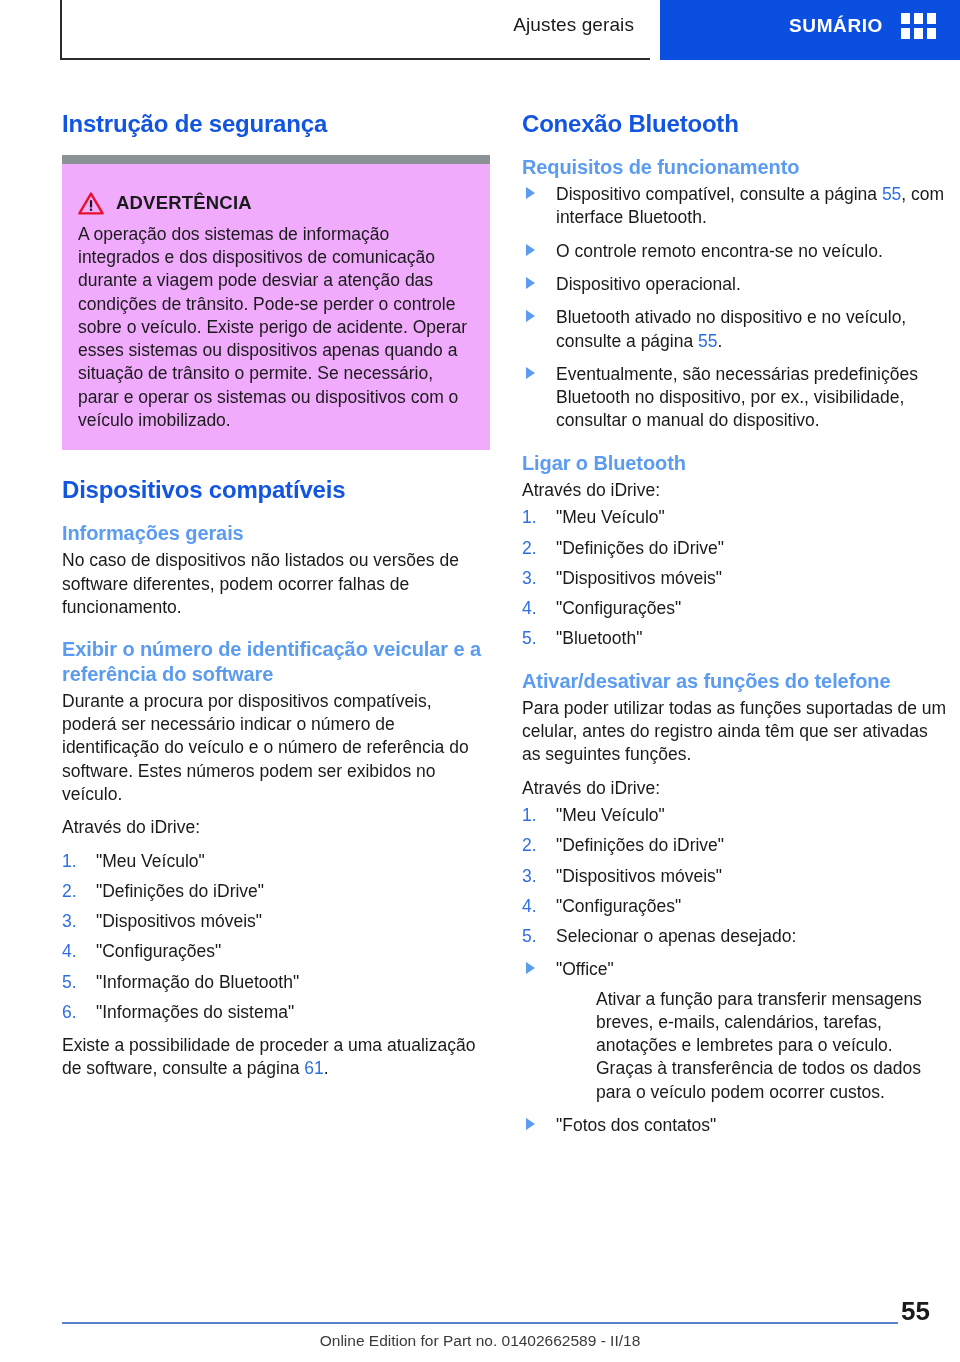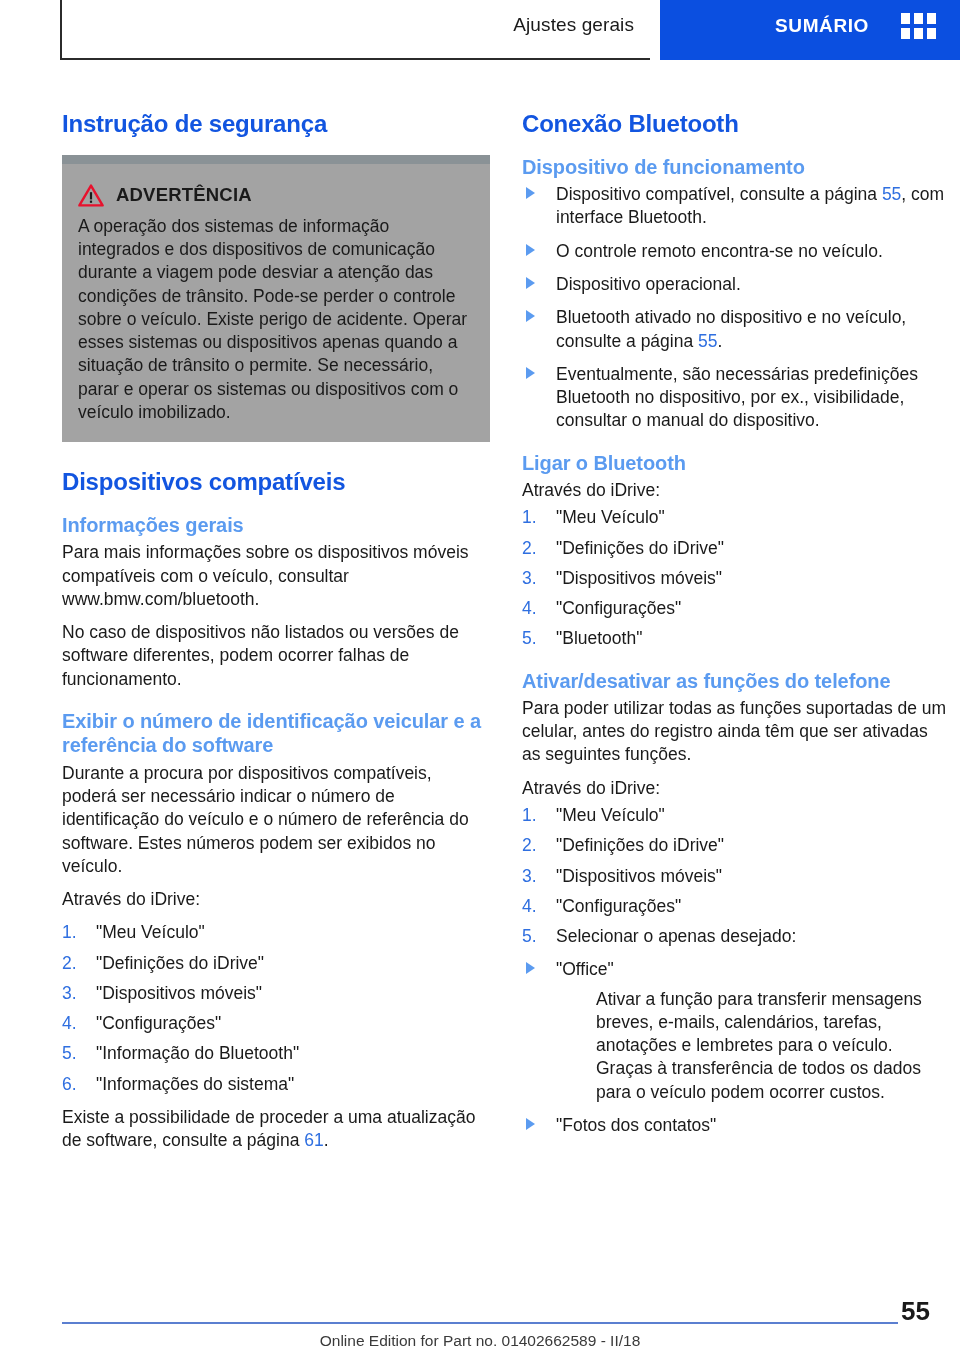--- a/index.html
+++ b/index.html
@@ -26,21 +26,21 @@
     font-size:19px; color:#1a1a1a; padding-right:16px; letter-spacing:0.1px;
   }
   .sumario-btn {
     position:absolute; left:660px; top:-8px; width:300px; height:68px;
     background:#0b4fe0;
     display:flex; align-items:center; justify-content:flex-end;
     padding-right:24px;
   }
   .sumario-label {
     font-size:19px; font-weight:bold; color:#ffffff;
-    letter-spacing:0.6px; margin-right:32px;
+    letter-spacing:0.6px; margin-right:18px;
   }
   .grid-icon { display:grid; grid-template-columns:repeat(3,9px); grid-template-rows:repeat(2,11px); gap:4px; }
   .grid-icon i { display:block; background:#ffffff; width:9px; height:11px; }
 
   
   .col { position:absolute; top:110px; width:428px; }
   .col-left  { left:62px; }
   .col-right { left:510px;margin-left:12px; }
 
   
@@ -57,21 +57,21 @@
   }
   p.body.tight { margin-bottom:4px; }
   .pref { color:#2f6fe0; }
 
   .spacer-lg { height:22px; }
   .spacer-sm { height:8px; }
 
   
   .warn-wrap { margin-bottom:4px; }
   .warn-bar { height:9px; background:#8a9296; }
-  .warn-box { background:#a3a3a3; padding:20px 16px 18px 16px; }
+  .warn-box { background:#f0abfc; padding:28px 16px 18px 16px; }
   .warn-head { display:flex; align-items:center; margin-bottom:8px; }
   .warn-tri { width:26px; height:23px; margin-right:12px; flex:none; }
   .warn-title { font-size:18.5px; font-weight:bold; color:#1a1a1a; letter-spacing:0.2px; }
   .warn-text { font-size:17.5px; line-height:1.33; color:#1a1a1a; margin:0; }
 
   
   ol.numlist { list-style:none; margin:0 0 10px 0; padding:0; }
   ol.numlist > li {
     position:relative; padding-left:34px; font-size:17.5px;
     line-height:1.33; margin-bottom:7px; color:#1a1a1a;
@@ -158,21 +158,20 @@
       </div>
       <p class="warn-text">A operação dos sistemas de informação integrados e dos dispositivos de comunicação durante a viagem pode desviar a atenção das condições de trânsito. Pode-se perder o controle sobre o veículo. Existe perigo de acidente. Operar esses sistemas ou dispositivos apenas quando a situação de trânsito o permite. Se necessário, parar e operar os sistemas ou dispositivos com o veículo imobilizado.</p>
     </div>
   </div>
 
   <div class="spacer-lg"></div>
 
   <h1 class="sec">Dispositivos compatíveis</h1>
 
   <h2 class="sub">Informações gerais</h2>
-  <p class="body">Para mais informações sobre os dispositivos móveis compatíveis com o veículo, consultar www.bmw.com/bluetooth.</p>
   <p class="body">No caso de dispositivos não listados ou versões de software diferentes, podem ocorrer falhas de funcionamento.</p>
 
   <div class="spacer-sm"></div>
 
   <h2 class="sub">Exibir o número de identificação veicular e a referência do software</h2>
   <p class="body">Durante a procura por dispositivos compatíveis, poderá ser necessário indicar o número de identificação do veículo e o número de referência do software. Estes números podem ser exibidos no veículo.</p>
   <p class="body">Através do iDrive:</p>
 
   <ol class="numlist">
     <li><span class="num">1.</span><span>"Meu Veículo"</span></li>
@@ -184,21 +183,21 @@
   </ol>
 
   <p class="body"><span>Existe a possibilidade de proceder a uma atualização de software, consulte a página </span><span class="pref">61</span><span>.</span></p>
 
 </div>
 
 <div class="col col-right">
 
   <h1 class="sec">Conexão Bluetooth</h1>
 
-  <h2 class="sub">Dispositivo de funcionamento</h2>
+  <h2 class="sub">Requisitos de funcionamento</h2>
   <ul class="trilist">
     <li><span class="tri"></span><span>Dispositivo compatível, consulte a página </span><span class="pref">55</span><span>, com interface Bluetooth.</span></li>
     <li><span class="tri"></span><span>O controle remoto encontra-se no veículo.</span></li>
     <li><span class="tri"></span><span>Dispositivo operacional.</span></li>
     <li><span class="tri"></span><span>Bluetooth ativado no dispositivo e no veículo, consulte a página </span><span class="pref">55</span><span>.</span></li>
     <li><span class="tri"></span><span>Eventualmente, são necessárias predefinições Bluetooth no dispositivo, por ex., visibilidade, consultar o manual do dispositivo.</span></li>
   </ul>
 
   <div class="spacer-sm"></div>
 

